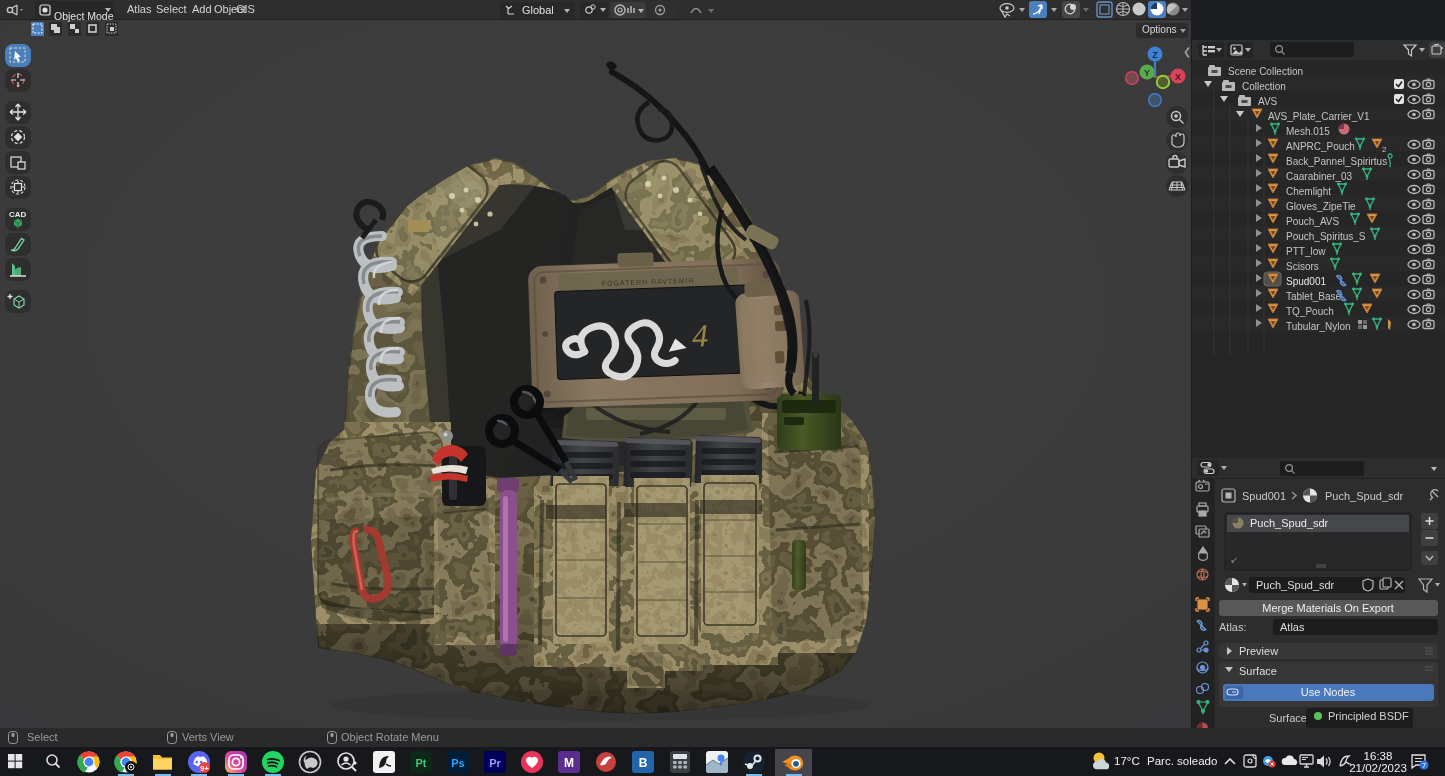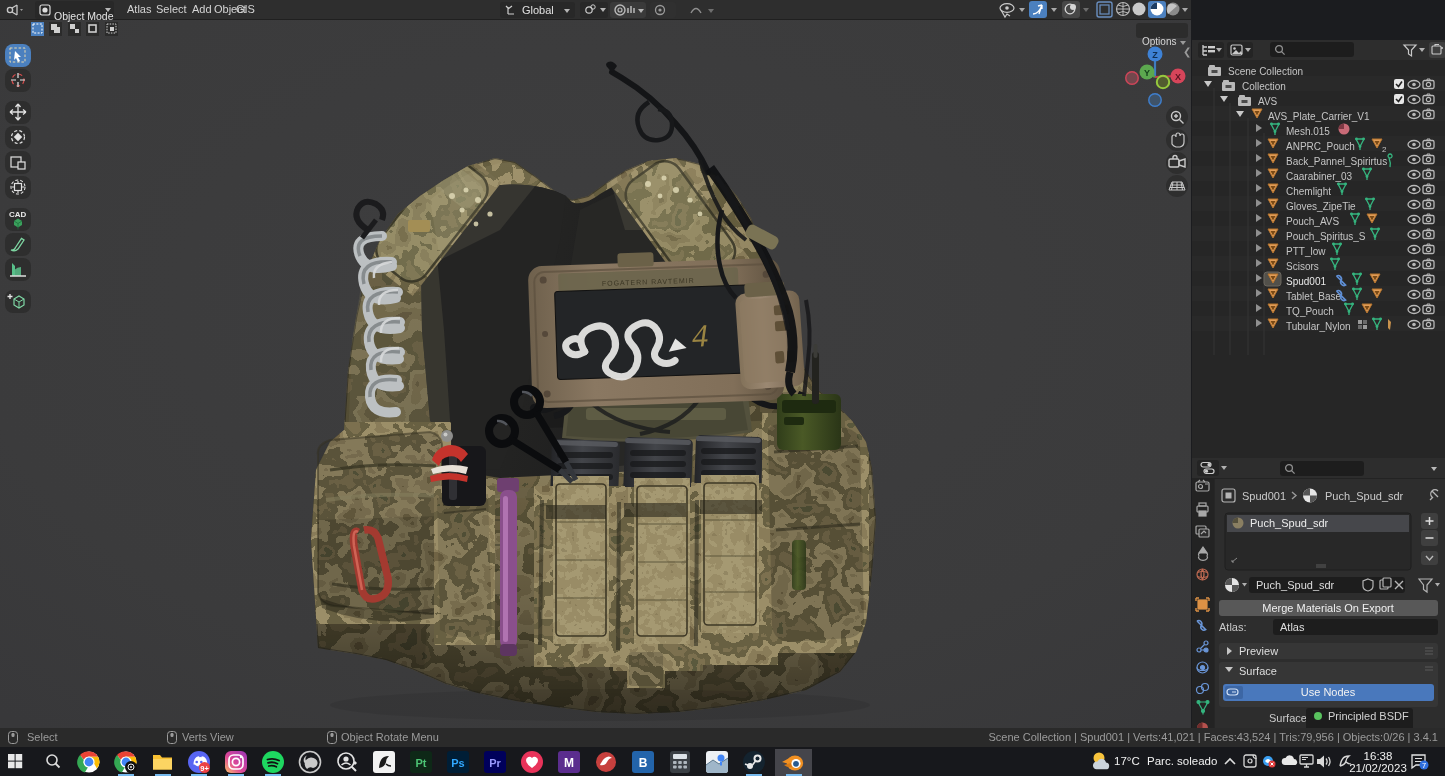--- a/index.html
+++ b/index.html
@@ -514,21 +514,21 @@
             <path d="M5 18 h16" stroke="#dedede" stroke-width="1.5"></path>
           </svg></div>
       <div class="gap"></div>
       <div class="ltb"><svg width="26" height="23" viewBox="0 0 26 23">
             <path d="M9 9 l5 -3 5 3 0 6 -5 3 -5 -3 z" fill="none" stroke="#7fd8a5" stroke-width="1.2"></path>
             <path d="M9 9 l5 3 5 -3 M14 12 v6" stroke="#7fd8a5" stroke-width="1" fill="none"></path>
             <path d="M5 4 v5 M2.5 6.5 h5" stroke="#e8e8e8" stroke-width="1.3"></path>
           </svg></div>
     </div>
 
-    <div class="abs" style="left:1136px;top:23px;width:52px;height:15px;background:#2c2c2c;border-radius:3px;color:#d6d6d6;font-size:10px;text-align:left;padding:13px 0 0 6px">Options <span class="caret" style="border-top-color:#9a9a9a;margin-left:1px"></span></div>
+    <div class="abs" style="left:1136px;top:23px;width:52px;height:15px;background:#2c2c2c;border-radius:3px;color:#d6d6d6;font-size:10px;text-align:left;padding:1px 0 0 6px">Options <span class="caret" style="border-top-color:#9a9a9a;margin-left:1px"></span></div>
 
     <div class="abs" style="left:1183px;top:46px;color:#9a9a9a;font-size:10px">❮</div>
 
     <svg class="abs" style="left:1120px;top:42px" width="70" height="70" viewBox="0 0 70 70">
       <line x1="35" y1="35" x2="35" y2="12" stroke="#3f7dbf" stroke-width="2.2"></line>
       <line x1="35" y1="35" x2="58" y2="34" stroke="#c33d4e" stroke-width="2.2"></line>
       <line x1="35" y1="35" x2="27" y2="30" stroke="#56a24b" stroke-width="2.2"></line>
       <circle cx="35" cy="12" r="7.5" fill="#3e82d6"></circle>
       <text x="35" y="15.5" font-size="9" font-weight="bold" fill="#103055" text-anchor="middle" font-family="Liberation Sans">Z</text>
       <circle cx="58" cy="34" r="7.5" fill="#d6455a"></circle>
@@ -939,21 +939,20 @@
     <svg class="abs" style="left:167px;top:3px" width="10" height="13" viewBox="0 0 10 13">
         <rect x="0.5" y="0.5" width="9" height="12" rx="3" fill="none" stroke="#9b9b9b" stroke-width="1"></rect>
         <rect x="3.5" y="2" width="3" height="4" rx="1.2" fill="#9b9b9b"></rect>
       </svg>
     <span class="abs" style="left:182px;top:3px">Verts View</span>
     <svg class="abs" style="left:327px;top:3px" width="10" height="13" viewBox="0 0 10 13">
         <rect x="0.5" y="0.5" width="9" height="12" rx="3" fill="none" stroke="#9b9b9b" stroke-width="1"></rect>
         <rect x="3.5" y="2" width="3" height="4" rx="1.2" fill="#9b9b9b"></rect>
       </svg>
     <span class="abs" style="left:341px;top:3px">Object Rotate Menu</span>
-    <span class="abs" style="right:7px;top:3px">Scene Collection | Spud001 | Verts:41,021 | Faces:43,524 | Tris:79,956 | Objects:0/26 | 3.4.1</span>
   </div>
   <div id="taskbar">
     <svg class="abs" style="left:0;top:0" width="1445" height="29" viewBox="0 0 1445 29" font-family="Liberation Sans">
 
       <g transform="translate(8,7)">
           <rect x="0" y="0" width="6.6" height="6.6" fill="#e8e8e8"></rect>
           <rect x="7.6" y="0" width="6.6" height="6.6" fill="#e8e8e8"></rect>
           <rect x="0" y="7.6" width="6.6" height="6.6" fill="#e8e8e8"></rect>
           <rect x="7.6" y="7.6" width="6.6" height="6.6" fill="#e8e8e8"></rect>
         </g>

